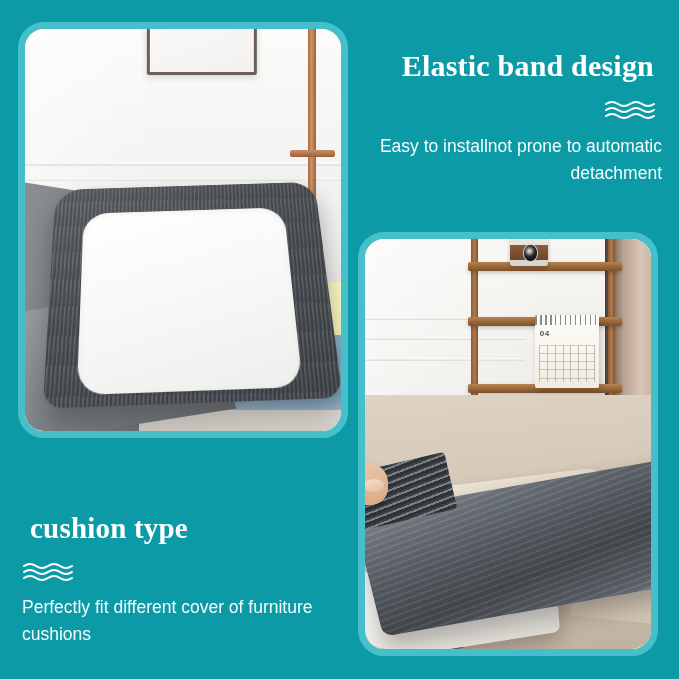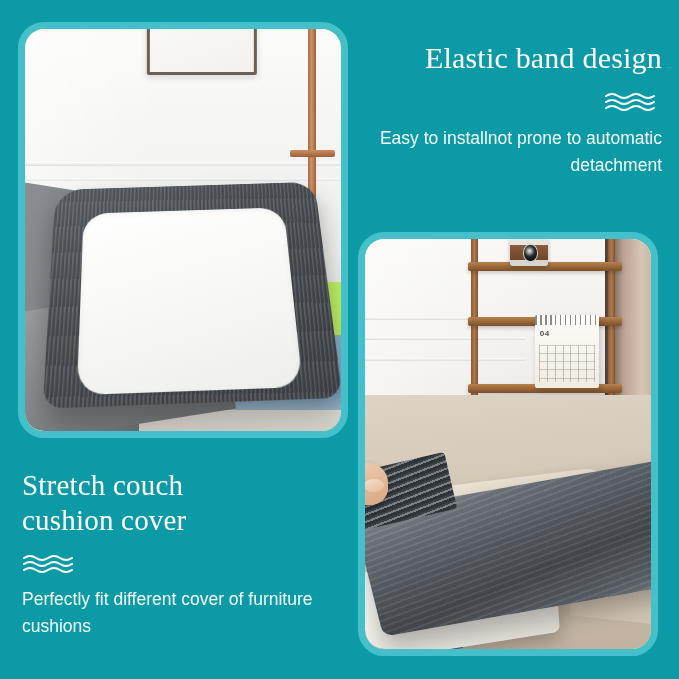--- a/index.html
+++ b/index.html
@@ -18,21 +18,21 @@
     -webkit-font-smoothing: antialiased;
   }
 
   
   .photo-frame {
     position: absolute;
     border: 7px solid #45bfca;
     border-radius: 26px;
     overflow: hidden;
     box-sizing: border-box;
-    background: #bef264;
+    background: #fef9c3;
   }
   .photo-inner {
     position: absolute;
     inset: 0;
     overflow: hidden;
     border-radius: 19px;
   }
 
   
   #photo-cover {
@@ -338,23 +338,23 @@
     width: 292px;
     text-align: right;
   }
   #block-bottom {
     left: 22px;
     top: 468px;
     width: 300px;
     text-align: left;
   }
   .headline {
-    margin: 0;
+    margin: 8px;
     font-family: "Liberation Serif", serif;
-    font-weight: 400;
+    font-weight: 700;
     color: #ffffff;
     font-size: 30px;
     line-height: 1.22;
     letter-spacing: .2px;
   }
   #block-bottom .headline { font-size: 29px; }
   .subtext {
     margin: 0;
     font-family: "Liberation Sans", sans-serif;
     font-weight: 400;
@@ -437,22 +437,22 @@
         <path d="M2 17 q6 -4 12 0 t12 0 t12 0 t12 0"></path>
       </g>
     </svg>
     <div class="subtext-wrap">
       <p class="subtext">Easy to installnot prone to automatic detachment</p>
     </div>
   </div>
 
   <div class="text-block" id="block-bottom">
     <h2 class="headline">
-      <span>Stretch couch</span><br>
-      <span>cushion cover</span>
+      <br>
+      <span>cushion type</span>
     </h2>
     <svg class="wave-divider" viewBox="0 0 56 21" aria-hidden="true">
       <g fill="none" stroke="#ffffff" stroke-width="2.1" stroke-linecap="round">
         <path d="M2 5 q6 -4 12 0 t12 0 t12 0 t12 0"></path>
         <path d="M2 11 q6 -4 12 0 t12 0 t12 0 t12 0"></path>
         <path d="M2 17 q6 -4 12 0 t12 0 t12 0 t12 0"></path>
       </g>
     </svg>
     <div class="subtext-wrap">
       <p class="subtext">Perfectly fit different cover of furniture cushions</p>

